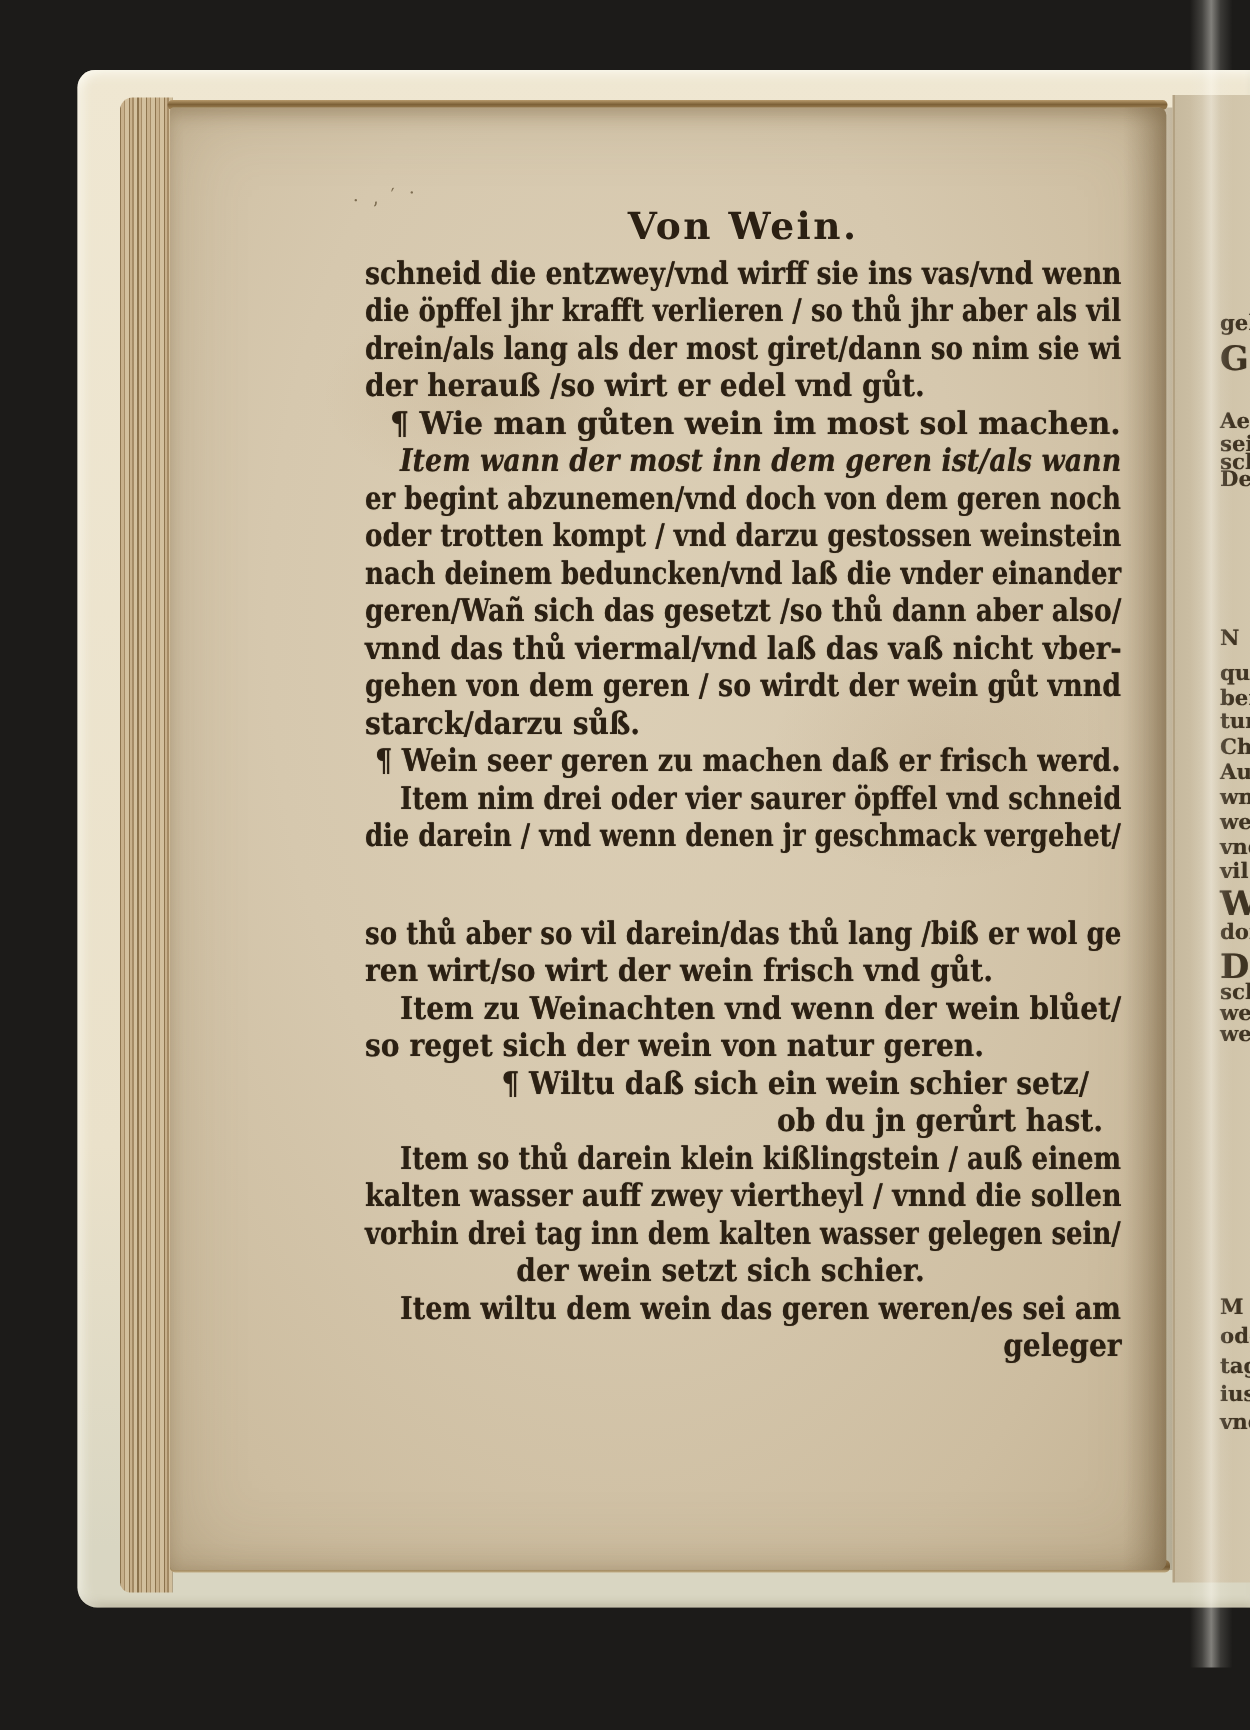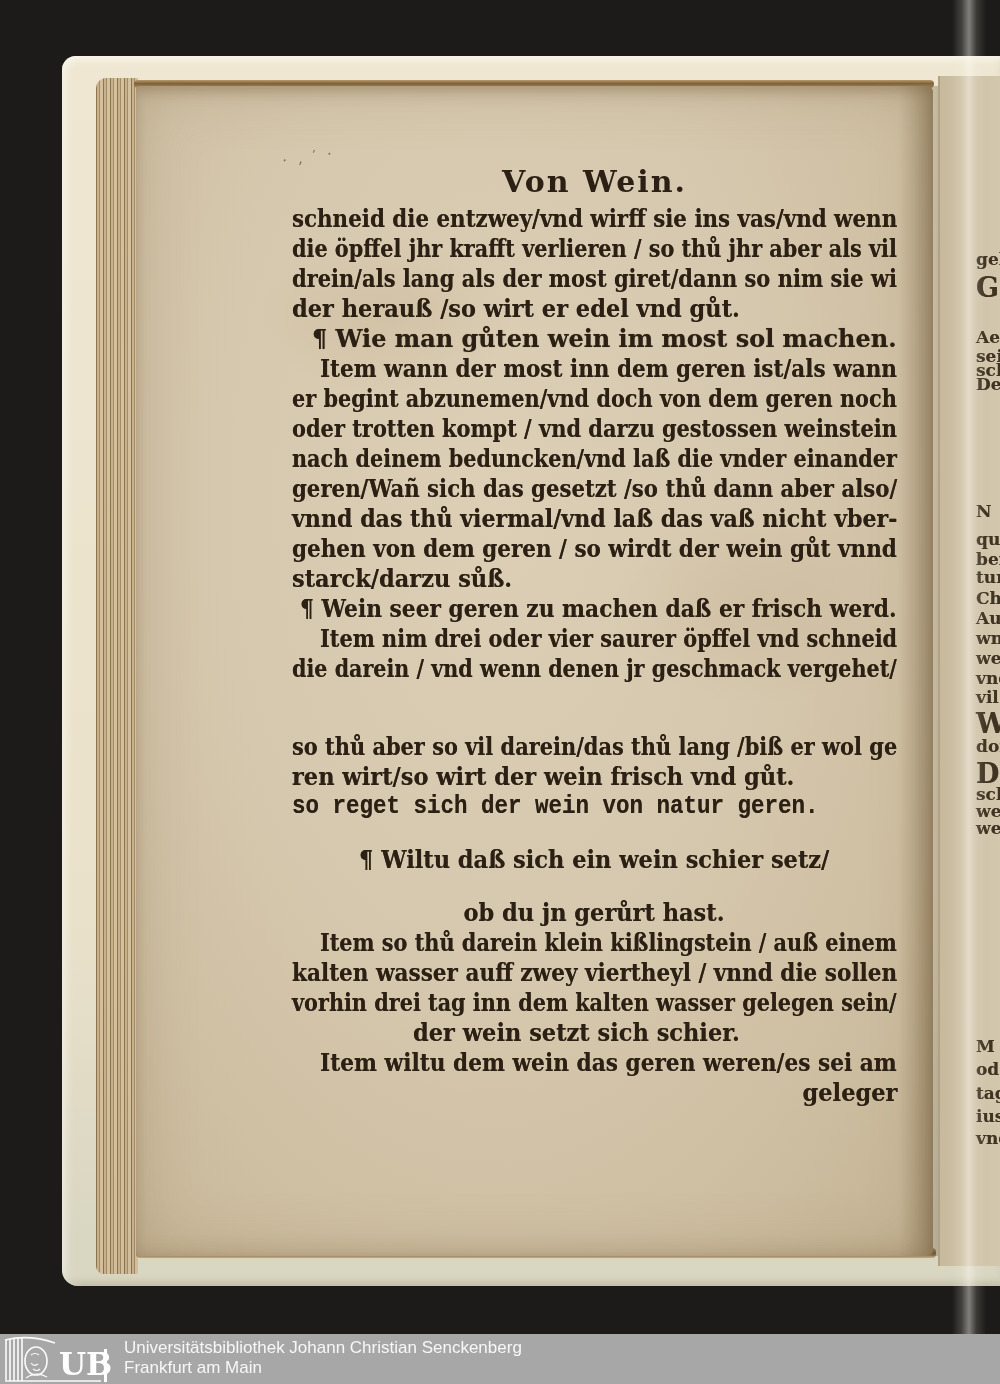--- a/index.html
+++ b/index.html
@@ -41,21 +41,21 @@
 
   .page-header{position:absolute;left:156px;top:78px;width:605px;margin:0;
          text-align:center;font-size:30px;font-weight:bold;letter-spacing:2px;
          color:var(--ink,#2b2013);}
   .text-block{position:absolute;left:156px;top:118px;width:605px;color:var(--ink,#2b2013);}
   .line{height:30px;line-height:30px;font-size:25px;font-weight:bold;white-space:nowrap;}
   .line .fit{display:inline-block;white-space:nowrap;
          text-shadow:0 0 .7px rgba(43,32,19,.65);}
   .align-justify,.align-left{text-align:left;}
   .align-justify .fit,.align-left .fit{transform-origin:left center;}
-  .align-center{text-align:center;margin-top:23px;}
+  .align-center{text-align:right;}
   .align-center .fit{transform-origin:center center;}
   .align-right{text-align:right;}
   .align-right .fit{transform-origin:right center;}
 
   
   .gutter{position:absolute;left:836px;top:30px;width:40px;height:1170px;
          background:linear-gradient(90deg,rgba(90,70,40,0),rgba(90,70,40,.30));}
   .next-page{position:absolute;left:876px;top:20px;width:62px;height:1190px;overflow:hidden;
          border-left:2px solid #b3a283;
          background:linear-gradient(90deg,#c6b99e 0%,var(--sliver,#cfc2a7) 40%,#d3c7ad 100%);}
@@ -88,34 +88,35 @@
       <div class="stain s1"></div>
       <div class="stain s2"></div>
       <div class="pen-marks">· , ′ ·</div>
       <h1 class="page-header"><span>Von Wein.</span></h1>
       <div id="text-lines" class="text-block">
           <div class="line align-justify" style="padding-left: 0px;"><span class="fit" style="transform: scaleX(0.855728);">schneid die entzwey/vnd wirff sie ins vas/vnd wenn</span></div>
           <div class="line align-justify" style="padding-left: 0px;"><span class="fit" style="transform: scaleX(0.831044);">die öpffel jhr krafft verlieren / so thů jhr aber als vil</span></div>
           <div class="line align-justify" style="padding-left: 0px;"><span class="fit" style="transform: scaleX(0.840278);">drein/als lang als der most giret/dann so nim sie wi</span></div>
           <div class="line align-left" style="padding-left: 0px;"><span class="fit" style="transform: scaleX(0.9);">der herauß /so wirt er edel vnd gůt.</span></div>
           <div class="line align-justify" style="padding-left: 20px;"><span class="fit" style="transform: scaleX(0.959016);">¶ Wie man gůten wein im most sol machen.</span></div>
-          <div class="line align-justify" style="padding-left: 28px;"><span class="fit" style="transform: scaleX(0.862481);">Item wann der most inn dem geren ist/als wann</span></div>
+          <div class="line align-justify" style="padding-left: 28px; font-style: italic;"><span class="fit" style="transform: scaleX(0.862481);">Item wann der most inn dem geren ist/als wann</span></div>
           <div class="line align-justify" style="padding-left: 0px;"><span class="fit" style="transform: scaleX(0.833333);">er begint abzunemen/vnd doch von dem geren noch</span></div>
           <div class="line align-justify" style="padding-left: 0px;"><span class="fit" style="transform: scaleX(0.836791);">oder trotten kompt / vnd darzu gestossen weinstein</span></div>
           <div class="line align-justify" style="padding-left: 0px;"><span class="fit" style="transform: scaleX(0.831044);">nach deinem beduncken/vnd laß die vnder einander</span></div>
           <div class="line align-justify" style="padding-left: 0px;"><span class="fit" style="transform: scaleX(0.850914);">geren/Wañ sich das gesetzt /so thů dann aber also/</span></div>
           <div class="line align-justify" style="padding-left: 0px;"><span class="fit" style="transform: scaleX(0.884503);">vnnd das thů viermal/vnd laß das vaß nicht vber-</span></div>
           <div class="line align-justify" style="padding-left: 0px;"><span class="fit" style="transform: scaleX(0.860597);">gehen von dem geren / so wirdt der wein gůt vnnd</span></div>
           <div class="line align-left" style="padding-left: 0px;"><span class="fit" style="transform: scaleX(0.9);">starck/darzu sůß.</span></div>
           <div class="line align-justify" style="padding-left: 8px;"><span class="fit" style="transform: scaleX(0.870262);">¶ Wein seer geren zu machen daß er frisch werd.</span></div>
           <div class="line align-justify" style="padding-left: 28px;"><span class="fit" style="transform: scaleX(0.835022);">Item nim drei oder vier saurer öpffel vnd schneid</span></div>
           <div class="line align-justify" style="padding-left: 0px;"><span class="fit" style="transform: scaleX(0.826503);">die darein / vnd wenn denen jr geschmack vergehet/</span></div>
           <div class="line align-justify" style="padding-left: 0px; margin-top: 48px;"><span class="fit" style="transform: scaleX(0.836791);">so thů aber so vil darein/das thů lang /biß er wol ge</span></div>
           <div class="line align-left" style="padding-left: 0px;"><span class="fit" style="transform: scaleX(0.9);">ren wirt/so wirt der wein frisch vnd gůt.</span></div>
-          <div class="line align-left" style="padding-left: 0px; font-family: Liberation Mono, monospace;"><span class="fit" style="transform: scaleX(0.9);">so reget sich der wein von natur geren.</span></div>
+          <div class="line align-justify" style="padding-left: 28px;"><span class="fit" style="transform: scaleX(0.900156);">Item zu Weinachten vnd wenn der wein blůet/</span></div>
+          <div class="line align-left" style="padding-left: 0px;"><span class="fit" style="transform: scaleX(0.9);">so reget sich der wein von natur geren.</span></div>
           <div class="line align-center" style="padding-left: 0px;"><span class="fit" style="transform: scaleX(0.9);">¶ Wiltu daß sich ein wein schier setz/</span></div>
           <div class="line align-center" style="padding-left: 0px;"><span class="fit" style="transform: scaleX(0.9);">ob du jn gerůrt hast.</span></div>
           <div class="line align-justify" style="padding-left: 28px;"><span class="fit" style="transform: scaleX(0.832612);">Item so thů darein klein kißlingstein / auß einem</span></div>
           <div class="line align-justify" style="padding-left: 0px;"><span class="fit" style="transform: scaleX(0.863053);">kalten wasser auff zwey viertheyl / vnnd die sollen</span></div>
           <div class="line align-justify" style="padding-left: 0px;"><span class="fit" style="transform: scaleX(0.831044);">vorhin drei tag inn dem kalten wasser gelegen sein/</span></div>
           <div class="line align-left" style="padding-left: 0px; text-align: center;"><span class="fit" style="transform: scaleX(0.9);">der wein setzt sich schier.</span></div>
           <div class="line align-justify" style="padding-left: 28px;"><span class="fit" style="transform: scaleX(0.867669);">Item wiltu dem wein das geren weren/es sei am</span></div>
           <div class="line align-right" style="padding-left: 0px;"><span class="fit" style="transform: scaleX(0.9);">geleger</span></div>
         </div>
     </div>
@@ -147,33 +148,14 @@
         <span class="frag" style="top: 960px;">M</span>
         <span class="frag" style="top: 983px;">odde</span>
         <span class="frag" style="top: 1007px;">tag</span>
         <span class="frag" style="top: 1030px;">ius w</span>
         <span class="frag" style="top: 1052px;">vnd</span>
       </div>
   </div>
 
   <div class="plexi"></div>
 
-  <footer class="footer">
-    <svg class="logo" width="108" height="46" viewBox="0 0 108 46">
-      <g stroke="#ffffff" stroke-width="1.6" fill="none" opacity="0.95">
-        <path d="M3,4 V44 M7,3 V45 M11,2 V45 M15,2 V45 M19,2 V45"></path>
-        <path d="M2,4 Q26,-2 52,7"></path>
-        <path d="M2,45 H98"></path>
-        <g>
-          <ellipse cx="33" cy="25" rx="11" ry="14"></ellipse>
-          <path d="M28,19 q4,-3 8,0 M28,27 q3,4 7,1 M30,33 q4,3 7,0 M23,42 q10,-7 21,-1" stroke-width="1.2"></path>
-        </g>
-      </g>
-      <text x="56" y="39" font-family="DejaVu Serif, serif" font-size="31" font-weight="bold" fill="#ffffff">UB</text>
-      <rect x="101" y="13" width="3" height="33" fill="#ffffff"></rect>
-    </svg>
-    <div class="footer-text">
-      <div>Universitätsbibliothek Johann Christian Senckenberg</div>
-      <div>Frankfurt am Main</div>
-    </div>
-  </footer>
 
 </div>
 
 </body></html>

